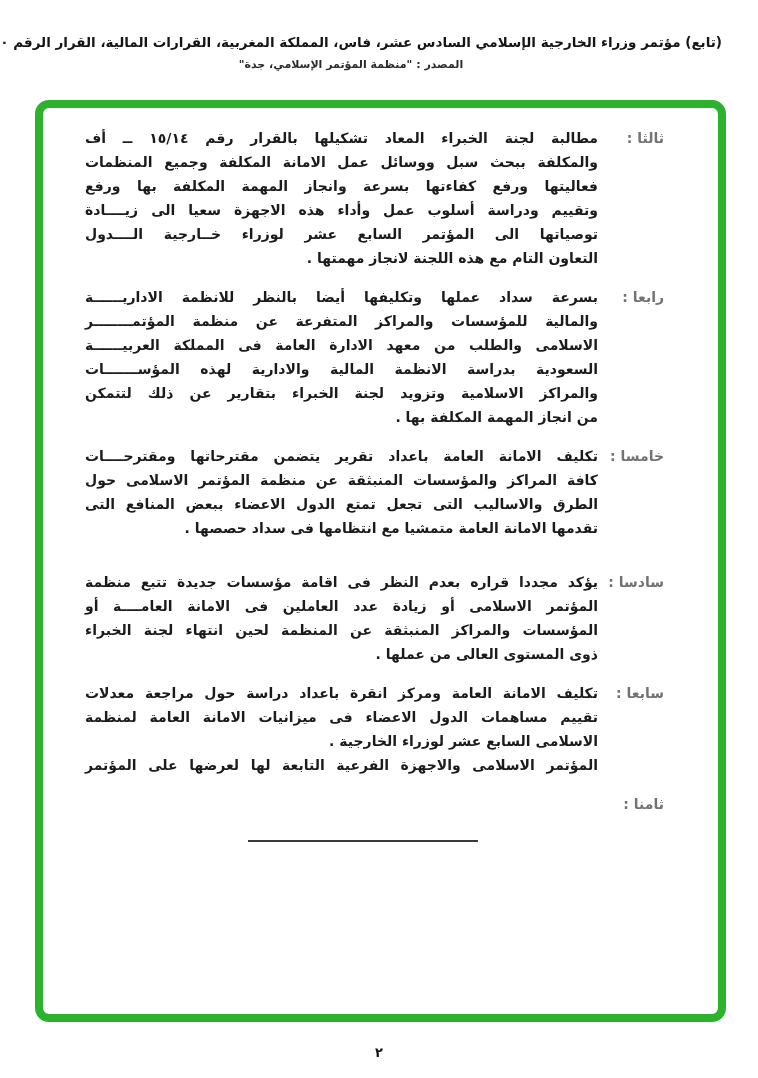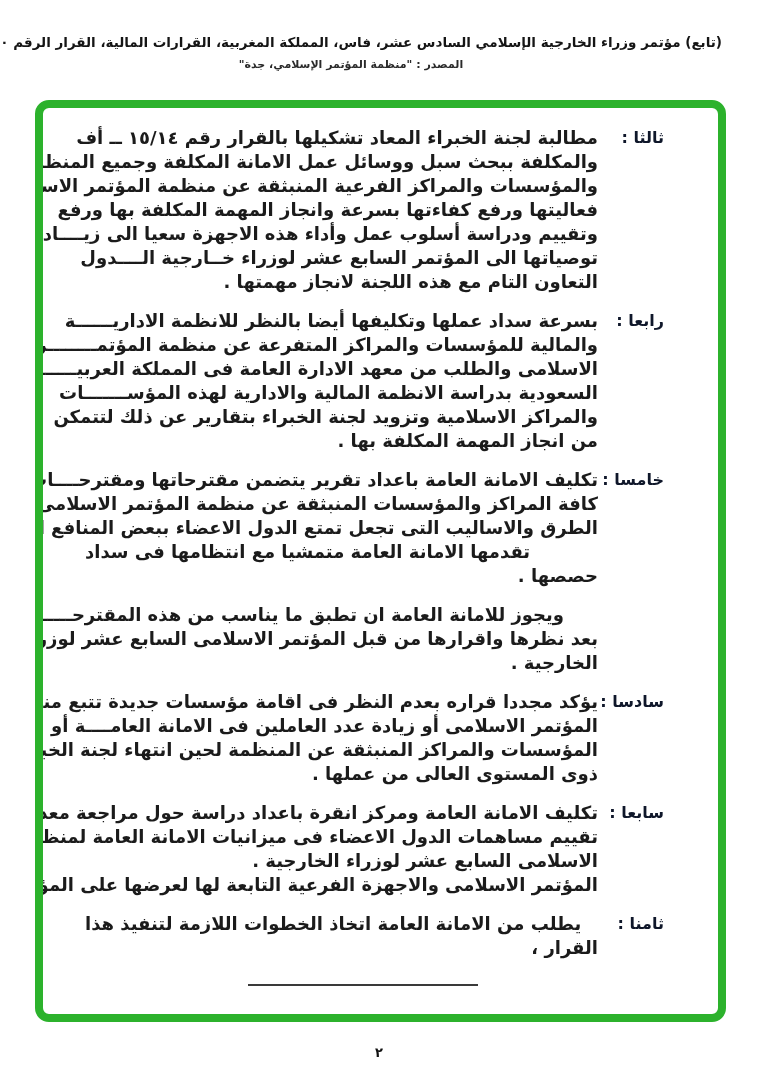--- a/index.html
+++ b/index.html
@@ -49,29 +49,29 @@
     box-sizing:border-box;
     width:100%;height:100%;
     padding:18px 54px 0 42px;
   }
   .res-row{
     display:flex;
     margin-bottom:15px;
   }
   .res-label{
     flex:0 0 66px;
-    font-size:16px;
+    font-size:14px;
     font-weight:bold;
     line-height:24px;
     white-space:nowrap;
-    color:#0f172a;
+    color:#737373;
   }
   .res-body{flex:1;min-width:0;}
   .line{
-    font-size:18px;
+    font-size:14px;
     font-weight:bold;
     line-height:24px;
     color:#1b1b1b;
     text-align:justify;
     text-align-last:justify;
     white-space:nowrap;
   }
   .line.last{
     text-align:left;
     text-align-last:right;
@@ -104,21 +104,20 @@
 
   <div class="hdr-source">المصدر :  "منظمة المؤتمر الإسلامي، جدة"</div>
 
   <div class="green-box" style="border-color: rgb(44, 178, 44);">
     <div class="content" id="resolutions">
         <div class="res-row">
           <div class="res-label">ثالثا :</div>
           <div class="res-body">
             <div class="line">مطالبة لجنة الخبراء المعاد تشكيلها بالقرار رقم ١٥/١٤ ــ أف</div>
             <div class="line">والمكلفة ببحث سبل ووسائل عمل الامانة المكلفة وجميع المنظمات</div>
-            <div class="line">والمؤسسات والمراكز الفرعية المنبثقة عن منظمة المؤتمر الاسلامى</div>
             <div class="line">فعاليتها ورفع كفاءتها بسرعة وانجاز المهمة المكلفة بها ورفع</div>
             <div class="line">وتقييم ودراسة أسلوب عمل وأداء هذه الاجهزة سعيا الى زيــــادة</div>
             <div class="line">توصياتها الى المؤتمر السابع عشر لوزراء خــارجية الــــدول</div>
             <div class="line last">التعاون التام مع هذه اللجنة لانجاز مهمتها .</div>
           </div>
         </div>
         <div class="res-row">
           <div class="res-label">رابعا :</div>
           <div class="res-body">
             <div class="line">بسرعة سداد عملها وتكليفها أيضا بالنظر للانظمة الاداريــــــة</div>
@@ -133,25 +132,20 @@
           <div class="res-label">خامسا :</div>
           <div class="res-body">
             <div class="line">تكليف الامانة العامة باعداد تقرير يتضمن مقترحاتها ومقترحــــات</div>
             <div class="line">كافة المراكز والمؤسسات المنبثقة عن منظمة المؤتمر الاسلامى حول</div>
             <div class="line">الطرق والاساليب التى تجعل تمتع الدول الاعضاء ببعض المنافع التى</div>
             <div class="line last">تقدمها الامانة العامة متمشيا مع انتظامها فى سداد حصصها .</div>
           </div>
         </div>
         <div class="res-row">
           <div class="res-label"></div>
-          <div class="res-body">
-            <div class="line indent">ويجوز للامانة العامة ان تطبق ما يناسب من هذه المقترحـــــــات</div>
-            <div class="line">بعد نظرها واقرارها من قبل المؤتمر الاسلامى السابع عشر لوزراء</div>
-            <div class="line last">الخارجية .</div>
-          </div>
         </div>
         <div class="res-row">
           <div class="res-label">سادسا :</div>
           <div class="res-body">
             <div class="line">يؤكد مجددا قراره بعدم النظر فى اقامة مؤسسات جديدة تتبع منظمة</div>
             <div class="line">المؤتمر الاسلامى أو زيادة عدد العاملين فى الامانة العامــــة أو</div>
             <div class="line">المؤسسات والمراكز المنبثقة عن المنظمة لحين انتهاء لجنة الخبراء</div>
             <div class="line last">ذوى المستوى العالى من عملها .</div>
           </div>
         </div>
@@ -159,23 +153,20 @@
           <div class="res-label">سابعا :</div>
           <div class="res-body">
             <div class="line">تكليف الامانة العامة ومركز انقرة باعداد دراسة حول مراجعة معدلات</div>
             <div class="line">تقييم مساهمات الدول الاعضاء فى ميزانيات الامانة العامة لمنظمة</div>
             <div class="line last">الاسلامى السابع عشر لوزراء الخارجية .</div>
             <div class="line">المؤتمر الاسلامى والاجهزة الفرعية التابعة لها لعرضها على المؤتمر</div>
           </div>
         </div>
         <div class="res-row">
           <div class="res-label">ثامنا :</div>
-          <div class="res-body">
-            <div class="line last">يطلب من الامانة العامة اتخاذ الخطوات اللازمة لتنفيذ هذا القرار ،</div>
-          </div>
         </div>
         <div class="divider"></div>
       </div>
   </div>
 
   <div class="page-number">٢</div>
 
 </div>
 
 </body></html>

